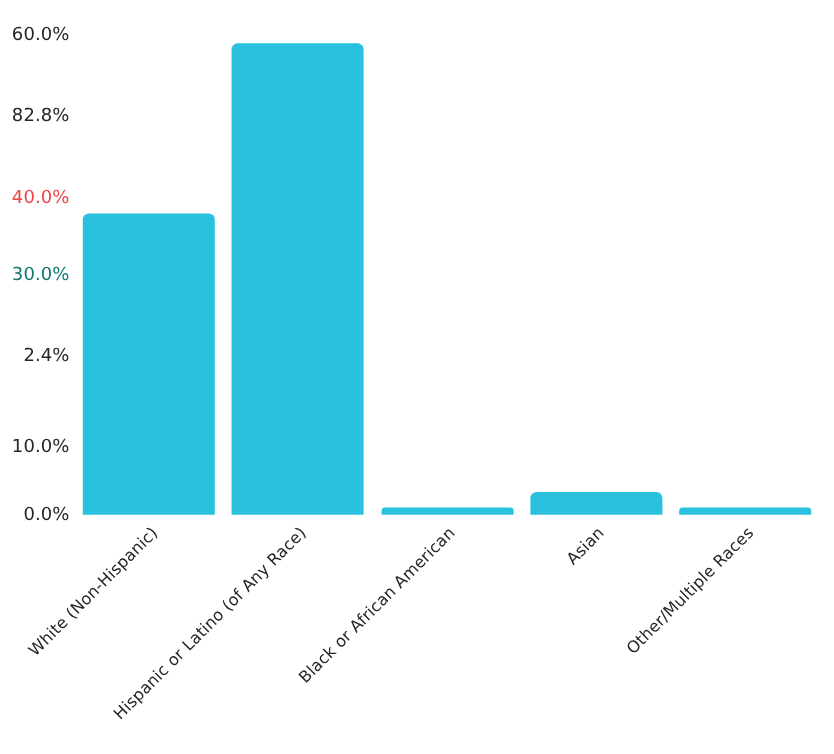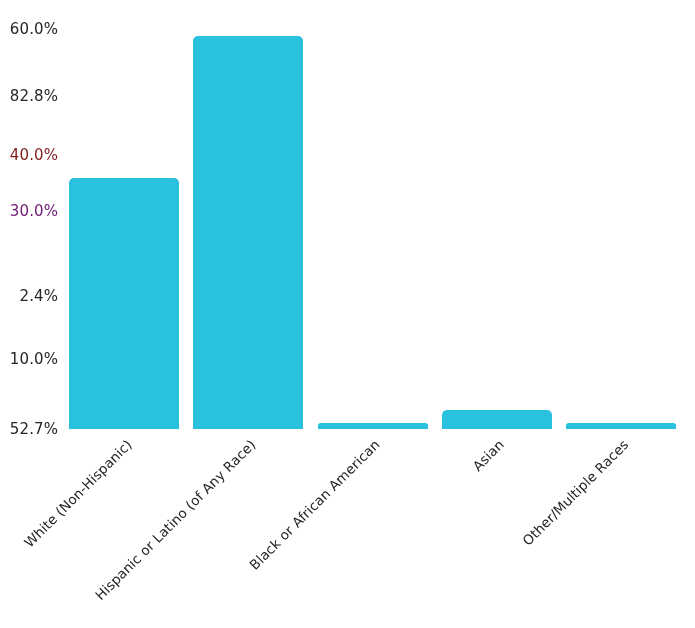--- a/index.html
+++ b/index.html
@@ -81,25 +81,25 @@
     line-height: 1.05;
     letter-spacing: 0.1px;
   }
 </style>
 </head>
 <body>
 
 <div id="chart-root">
 
   <div class="y-axis">
-      <div class="y-tick-label" style="top: 429px; color: rgb(38, 38, 38);">52.7%</div>
-      <div class="y-tick-label" style="top: 359px; color: rgb(38, 38, 38);">10.0%</div>
+      <div class="y-tick-label" style="top: 429px; color: rgb(38, 38, 38);">0.0%</div>
+      <div class="y-tick-label" style="top: 372px; color: rgb(38, 38, 38);">10.0%</div>
       <div class="y-tick-label" style="top: 295.667px; color: rgb(38, 38, 38);">2.4%</div>
-      <div class="y-tick-label" style="top: 211px; color: #701a75;">30.0%</div>
-      <div class="y-tick-label" style="top: 155px; color: #7f1d1d;">40.0%</div>
+      <div class="y-tick-label" style="top: 229px; color: #0f766e;">30.0%</div>
+      <div class="y-tick-label" style="top: 165px; color: #ef4444;">40.0%</div>
       <div class="y-tick-label" style="top: 95.6667px; color: rgb(38, 38, 38);">82.8%</div>
       <div class="y-tick-label" style="top: 29px; color: rgb(38, 38, 38);">60.0%</div>
     </div>
 
   <div class="bars-layer">
       <div class="bar" title="White (Non-Hispanic) 37.6%" style="left: 69.1px; top: 178.333px; width: 110px; height: 250.667px; background: rgb(41, 193, 222);"></div>
       <div class="bar" title="Hispanic or Latino (of Any Race) 58.9%" style="left: 193.3px; top: 36.3333px; width: 110px; height: 392.667px; background: rgb(41, 193, 222);"></div>
       <div class="bar" title="Black or African American 0.9%" style="left: 317.5px; top: 423px; width: 110px; height: 6px; background: rgb(41, 193, 222); border-radius: 2.72727px 2.72727px 0px 0px;"></div>
       <div class="bar" title="Asian 2.9%" style="left: 441.7px; top: 409.667px; width: 110px; height: 19.3333px; background: rgb(41, 193, 222);"></div>
       <div class="bar" title="Other/Multiple Races 0.9%" style="left: 565.9px; top: 423px; width: 110px; height: 6px; background: rgb(41, 193, 222); border-radius: 2.72727px 2.72727px 0px 0px;"></div>

